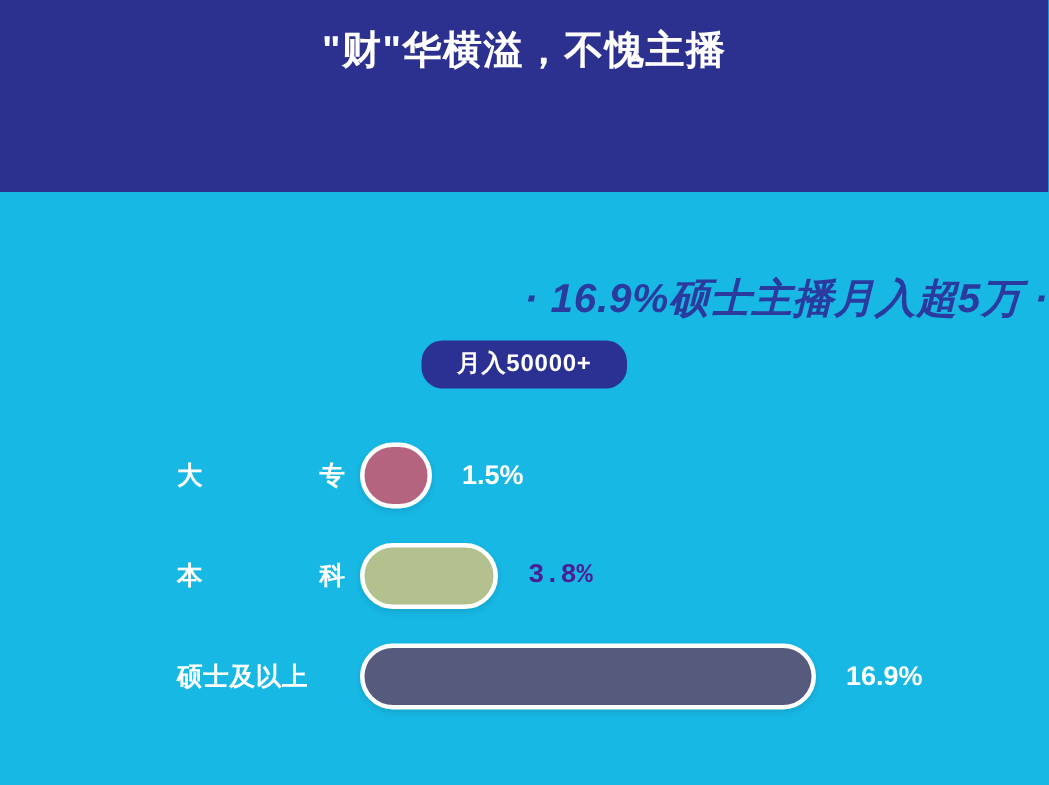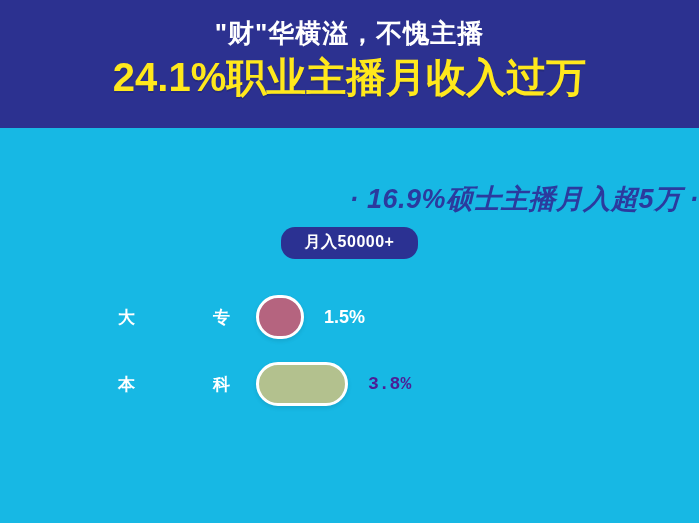--- a/index.html
+++ b/index.html
@@ -130,21 +130,21 @@
   }
   .row-label.spread {
     display:flex;
     justify-content:space-between;
   }
   .row-label.tight {
     letter-spacing:0.5px;
   }
   .bar-track {
     position:absolute;
-    left:256px;
+    left:240px;
     top:50%;
     transform:translateY(-50%);
     height:44px;
     width:420px;
   }
   .bar {
     position:absolute;
     left:0; top:0;
     height:44px;
     border:3px solid #ffffff;
@@ -163,21 +163,20 @@
   }
 </style>
 </head>
 <body>
 
 <div id="poster">
 
   <div class="header" style="background: rgb(44, 49, 144);">
     <div class="header-title-wrap">
       <div class="title-line1" style="color: rgb(255, 255, 255);">"财"华横溢，不愧主播</div>
-      <div class="title-line2" style="color: rgb(255, 232, 28);">24.1%职业主播月收入过万</div>
     </div>
 
   </div>
 
   <div class="body-area" style="background: rgb(23, 184, 228);">
 
     <div class="subtitle" style="color: rgb(43, 58, 158);">· 16.9%硕士主播月入超5万 ·</div>
 
     <div class="badge-row">
       <span class="badge" style="background: rgb(43, 49, 146); color: rgb(255, 255, 255);">月入50000+</span>
@@ -200,16 +199,23 @@
         <div class="row-label spread" style="color: rgb(255, 255, 255);">
           <span>本</span>
           <span>科</span>
         </div>
         <div class="bar-track">
           <div class="bar" style="width: 92px; background: rgb(179, 193, 142); border-color: rgb(255, 255, 255);"></div>
           <div class="bar-value" style="left: 112px; color: #4c1d95; font-family: Liberation Mono, monospace;">3.8%</div>
         </div>
       </div>
 
+      <div class="row">
+        <div class="row-label tight" style="color: rgb(255, 255, 255);">硕士及以上</div>
+        <div class="bar-track">
+          <div class="bar" style="width: 304px; background: rgb(86, 90, 125); border-color: rgb(255, 255, 255);"></div>
+          <div class="bar-value" style="left: 324px; color: rgb(255, 255, 255);">16.9%</div>
+        </div>
+      </div>
 
     </div>
   </div>
 </div>
 
 </body></html>

